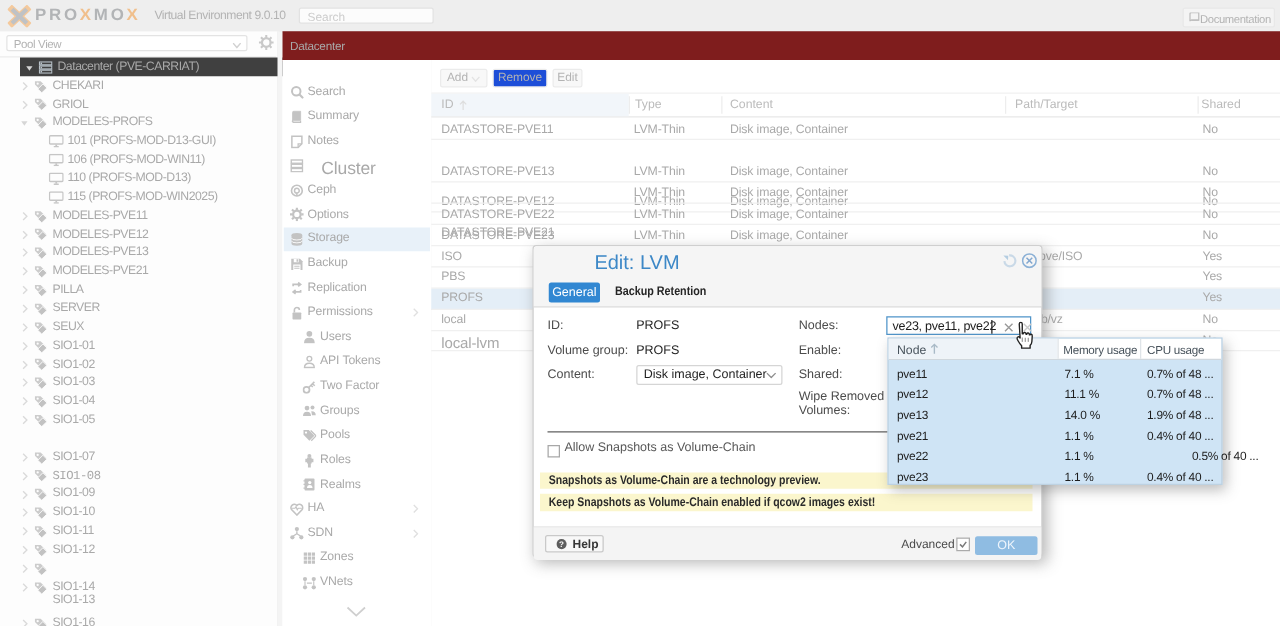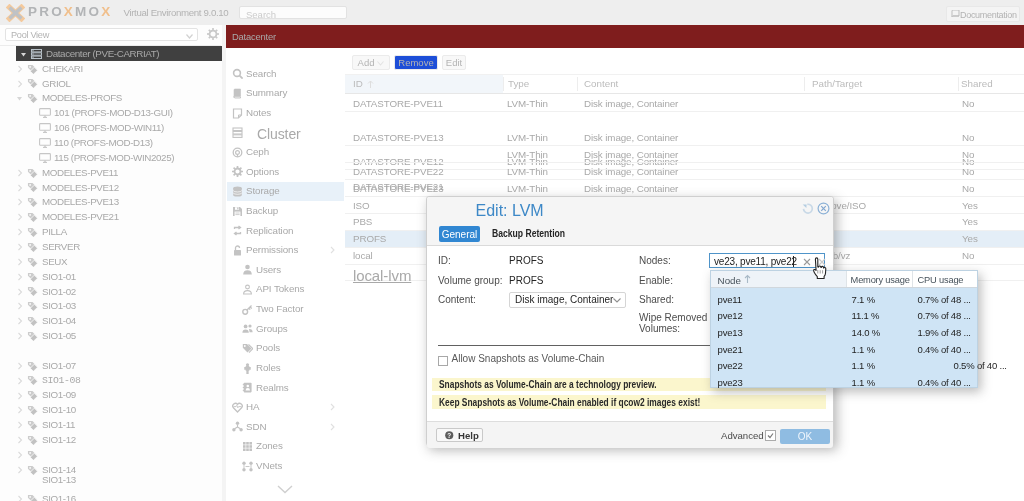--- a/index.html
+++ b/index.html
@@ -668,21 +668,21 @@
 <div class="abs wt" style="left:617px;top:2.5px;font-size:9.8px;letter-spacing:-0.1px;white-space:nowrap;">Yes</div>
 </div>
 <div class="abs" style="left:0;top:199.7px;width:679px;height:16.9px;border-bottom:1px solid #f0f0f0;box-sizing:border-box;">
 <div class="abs wt" style="left:8px;top:2.5px;font-size:9.8px;letter-spacing:-0.1px;white-space:nowrap;">local</div>
 <div class="abs wt" style="left:162px;top:2.5px;font-size:9.8px;letter-spacing:-0.1px;white-space:nowrap;">Directory</div>
 <div class="abs wt" style="left:239px;top:2.5px;font-size:9.8px;letter-spacing:-0.1px;white-space:nowrap;">VZDump backup file</div>
 <div class="abs wt" style="left:465px;top:2.5px;font-size:9.8px;letter-spacing:-0.1px;white-space:nowrap;">/var/lib/vz</div>
 <div class="abs wt" style="left:617px;top:2.5px;font-size:9.8px;letter-spacing:-0.1px;white-space:nowrap;">No</div>
 </div>
 <div class="abs" style="left:0;top:216.6px;width:679px;height:16.9px;border-bottom:1px solid #f0f0f0;box-sizing:border-box;">
-<div class="abs wt" style="left:8px;top:2.5px;font-size:15px;letter-spacing:-0.1px;white-space:nowrap;text-decoration:underline;">local-lvm</div>
+<div class="abs wt" style="left:8px;top:2.5px;font-size:12px;letter-spacing:-0.1px;white-space:nowrap;">local-lvm</div>
 <div class="abs wt" style="left:162px;top:2.5px;font-size:9.8px;letter-spacing:-0.1px;white-space:nowrap;">LVM-Thin</div>
 <div class="abs wt" style="left:239px;top:2.5px;font-size:9.8px;letter-spacing:-0.1px;white-space:nowrap;">Disk image, Container</div>
 <div class="abs wt" style="left:617px;top:2.5px;font-size:9.8px;letter-spacing:-0.1px;white-space:nowrap;">No</div>
 </div>
 </div>
 
 <div class="abs" style="left:426px;top:196px;width:408px;height:250px;box-sizing:border-box;background:#fff;border:1px solid #cfcfcf;border-radius:3px;box-shadow:3px 4px 12px rgba(90,90,90,0.45);z-index:100;">
   <div class="abs" style="left:0;top:0;width:100%;height:48px;background:#f5f5f5;border-radius:3px 3px 0 0;"></div>
   <div class="abs" style="left:9.5px;top:5px;font-size:16px;color:#3d88c7;margin-left:39px;">Edit: LVM</div>
 

